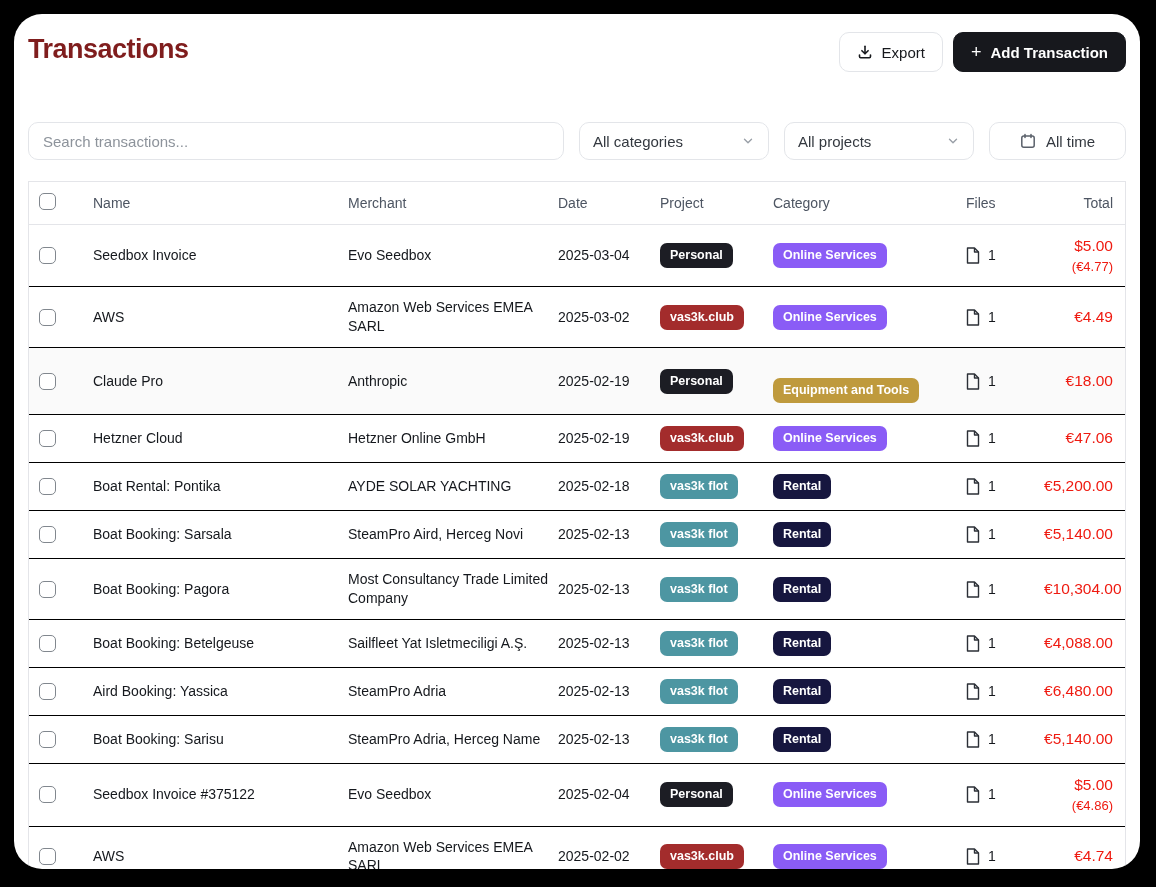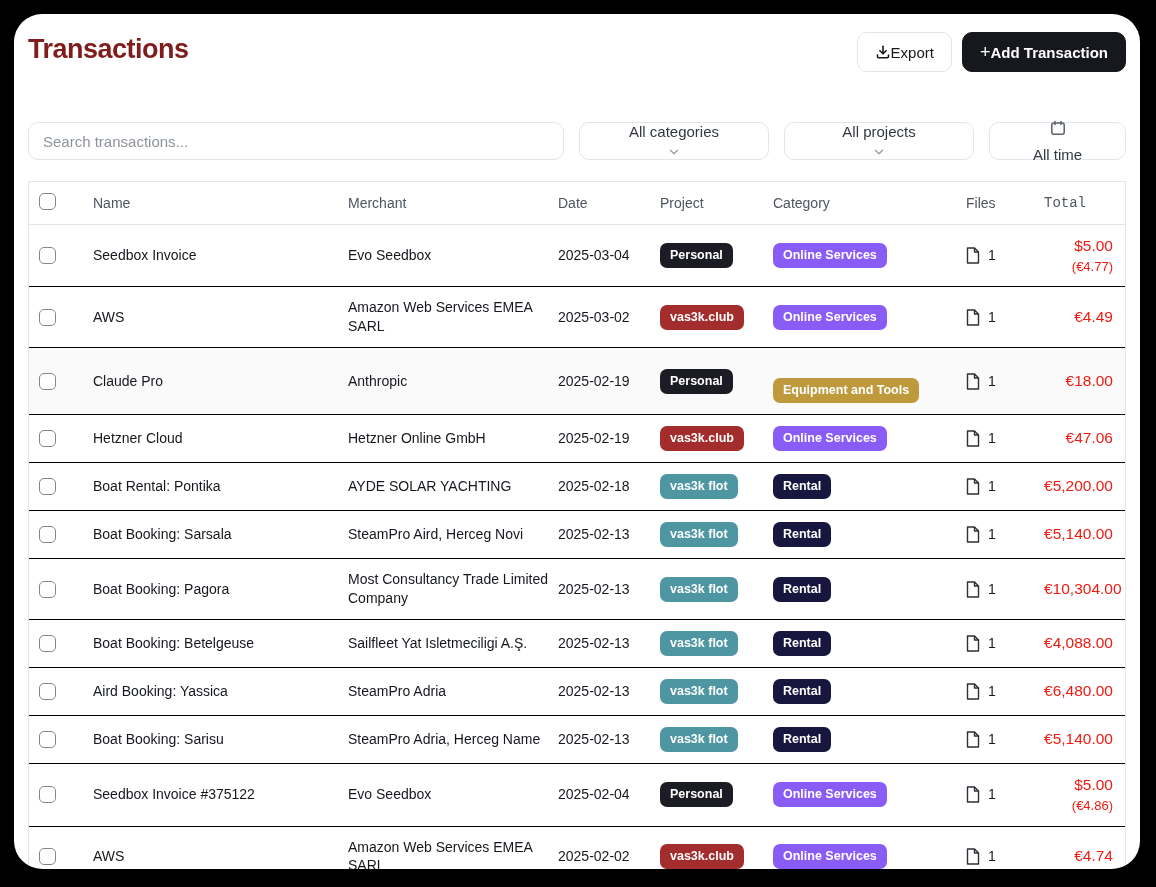--- a/index.html
+++ b/index.html
@@ -4,43 +4,43 @@
 <style>
   html,body{margin:0;padding:0;background:#000;width:1156px;height:887px;overflow:hidden;
     font-family:"Liberation Sans","DejaVu Sans",sans-serif;}
   .card{position:absolute;left:14px;top:14px;right:16px;bottom:18px;background:#fff;
     border-radius:28px;padding:14px 11px 0 11px;box-sizing:border-box;overflow:hidden;}
 
   
   .top{display:flex;align-items:flex-start;justify-content:space-between;padding:4px 3px 0 3px;}
   .page-title{font-size:27px;font-weight:800;color:#7f1d1d;letter-spacing:-.5px;margin:2px 0 0 0;}
   .top-actions{display:flex;gap:10px;}
-  .btn{display:flex;align-items:center;height:40px;border-radius:10px;cursor:pointer;
+  .btn{display:flex;align-items:center;gap:9px;height:40px;border-radius:10px;cursor:pointer;
     font-family:inherit;font-size:15px;box-sizing:border-box;}
   .btn-export{background:#fff;border:1px solid #e3e5e9;color:#17191d;padding:0 17px;font-weight:500;}
   .btn-add{background:#17181d;border:1px solid #17181d;color:#fff;padding:0 17px;font-weight:700;}
   .plus{font-size:18px;font-weight:400;line-height:1;}
 
   
   .filters{display:flex;gap:15px;margin:50px 3px 0 3px;}
   .search{flex:1;height:38px;border:1px solid #e3e5e9;border-radius:10px;padding:0 14px;
     font-family:inherit;font-size:15px;color:#17191d;box-sizing:border-box;outline:none;}
   .search::placeholder{color:#8d939b;}
   .select{width:190px;height:38px;border:1px solid #e3e5e9;border-radius:10px;background:#fff;
     display:flex;align-items:center;justify-content:space-between;padding:0 13px;
-    font-family:inherit;font-size:15px;color:#33383f;cursor:pointer;box-sizing:border-box;flex-direction:column;}
+    font-family:inherit;font-size:15px;color:#33383f;cursor:pointer;box-sizing:border-box;}
   .select.time{width:137px;justify-content:center;gap:10px;}
   .chev{color:#9aa0a8;display:flex;}
 
   
   .table{margin:21px 3px 0 3px;border:1px solid #e4e5e9;}
   .grid{display:grid;grid-template-columns:64px 255px 210px 102px 113px 193px 78px 1fr;align-items:center;}
   .thead{height:42px;border-bottom:1px solid #e4e5e9;color:#4d5562;font-size:14px;}
   .th{padding:0;}
-  .th-total{text-align:left;padding-right:12px;font-family:Liberation Mono, monospace;}
+  .th-total{text-align:right;padding-right:12px;}
   .tr{border-bottom:1px solid #000000;}
   .tr:last-child{border-bottom:none;}
   .tr.hl{background:#fafafa;}
   .td{padding:11px 8px 11px 0;font-size:14px;color:#15181d;line-height:1.35;min-height:25px;
     display:flex;align-items:center;}
   .td-check{padding-left:10px;}
   .td-name{font-weight:500;}
   .td-total{flex-direction:column;align-items:flex-end;justify-content:center;gap:1px;
     padding-right:12px;white-space:nowrap;}
   .total-main{color:#ef1a10;font-size:15.5px;}

